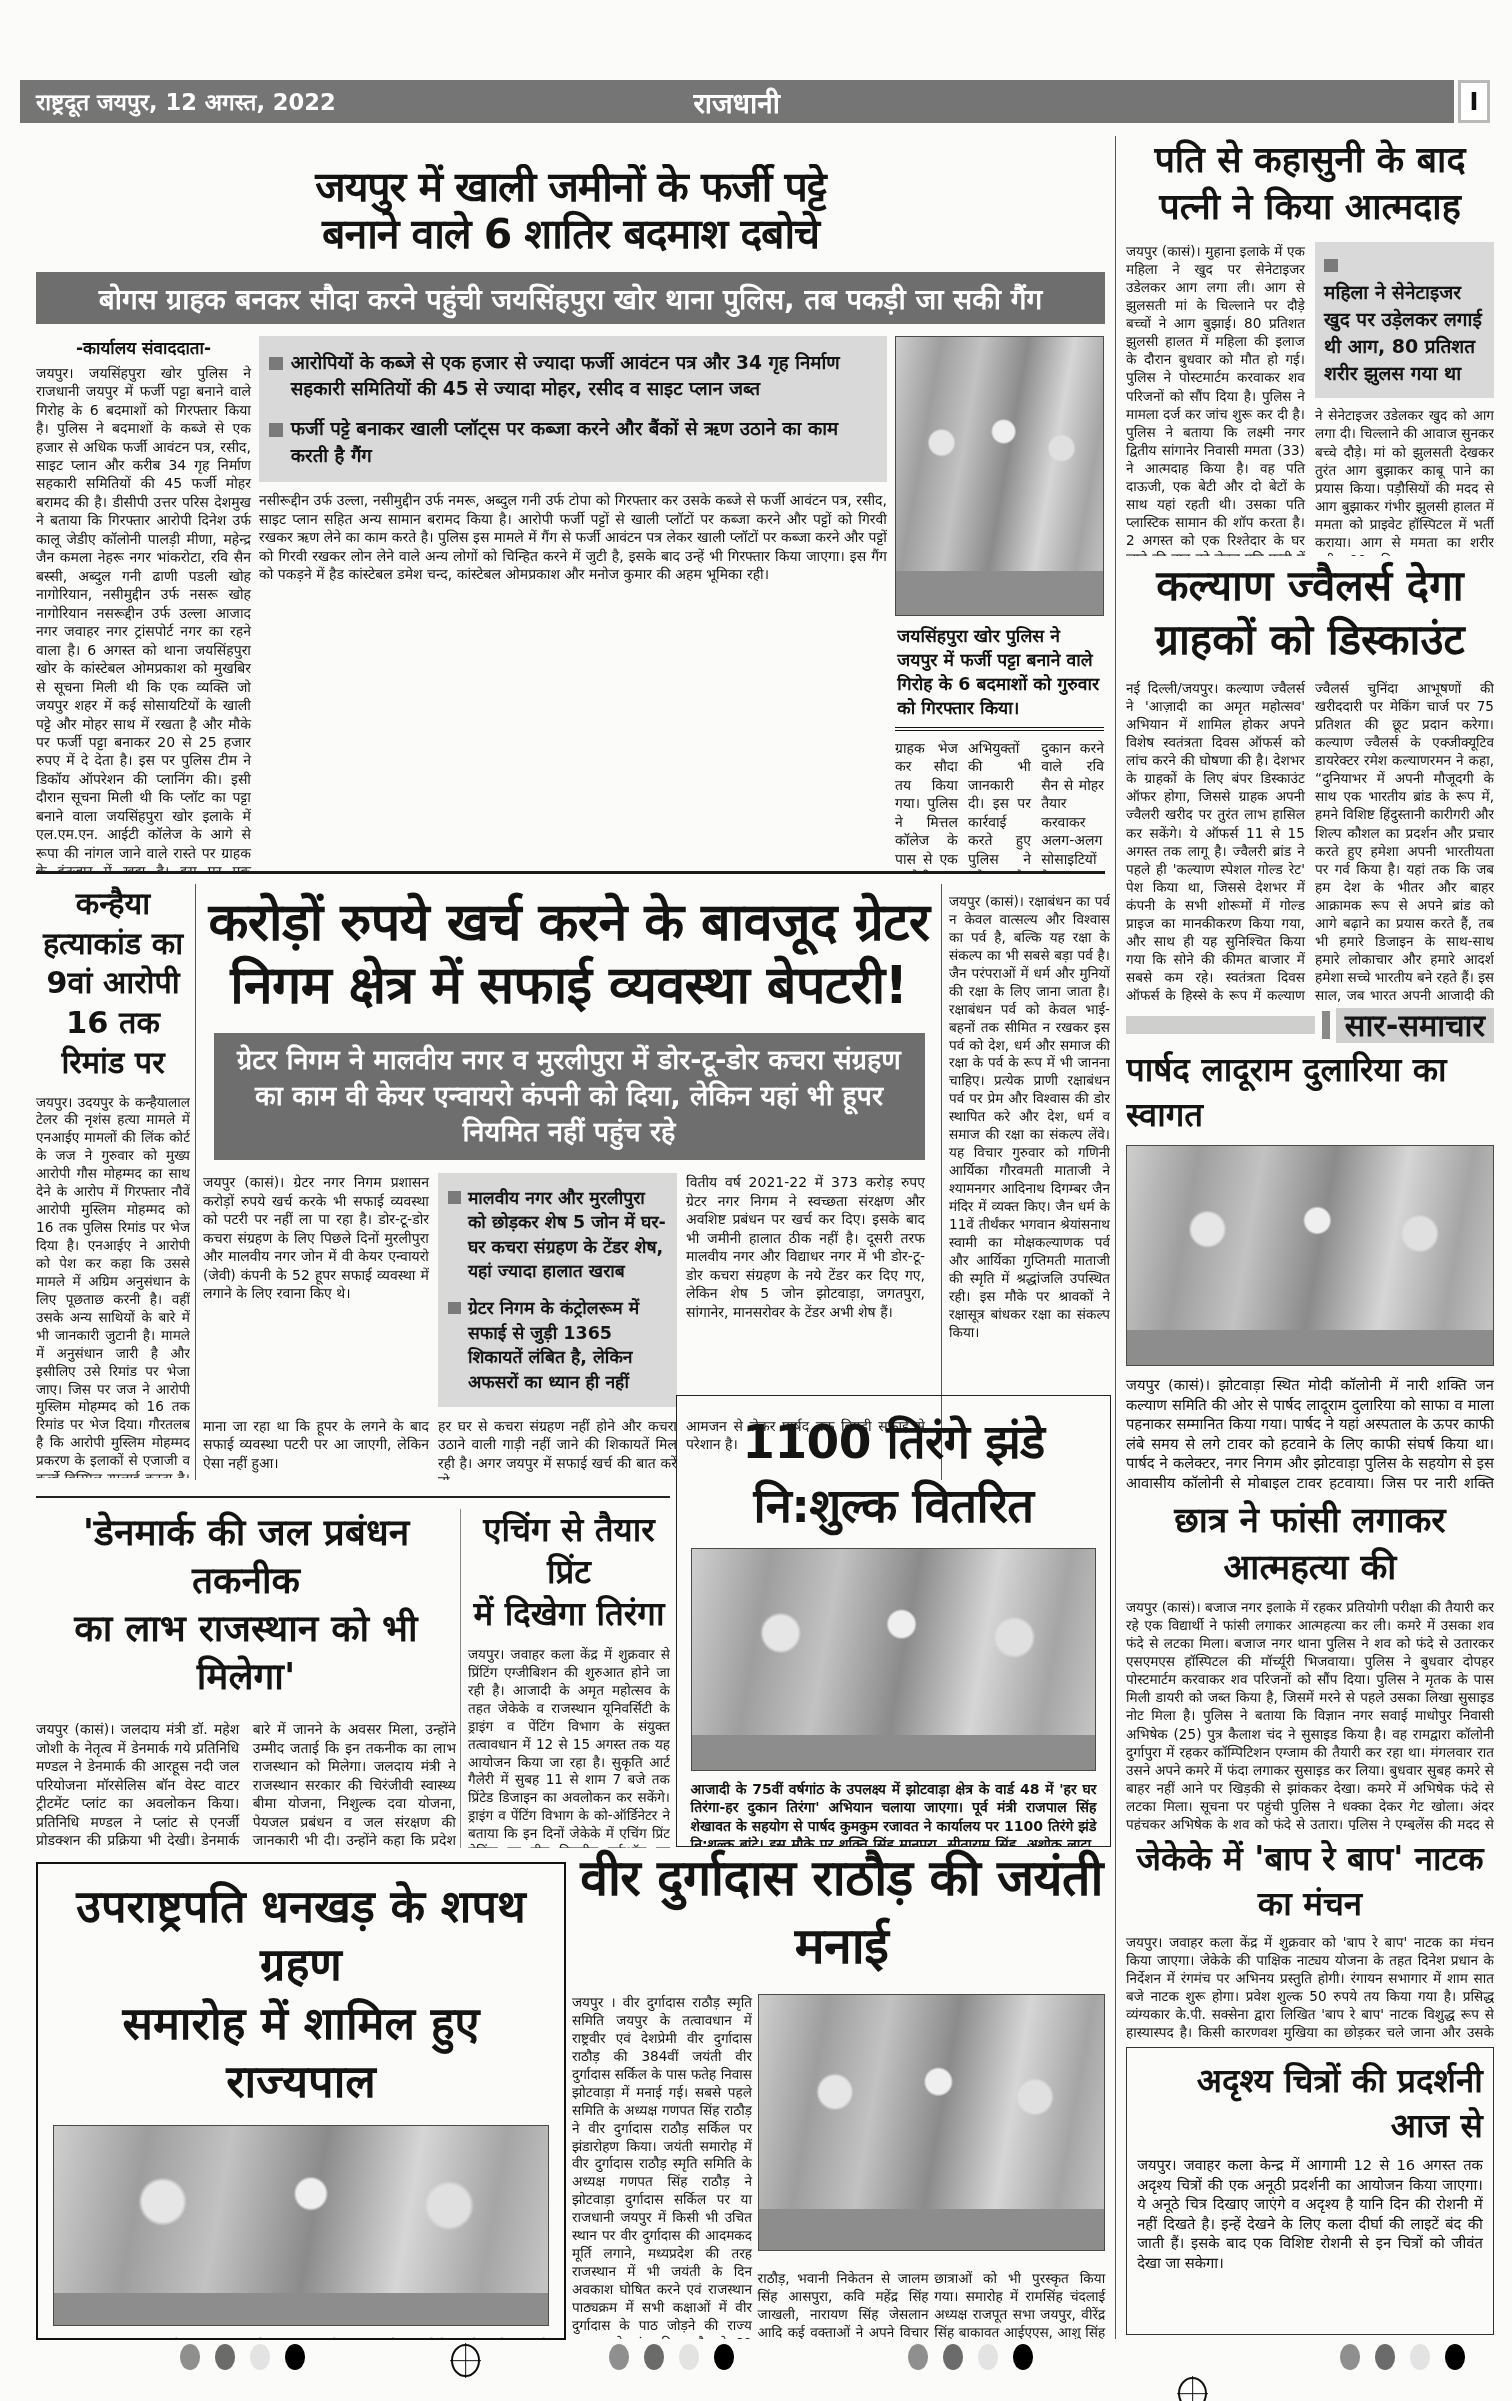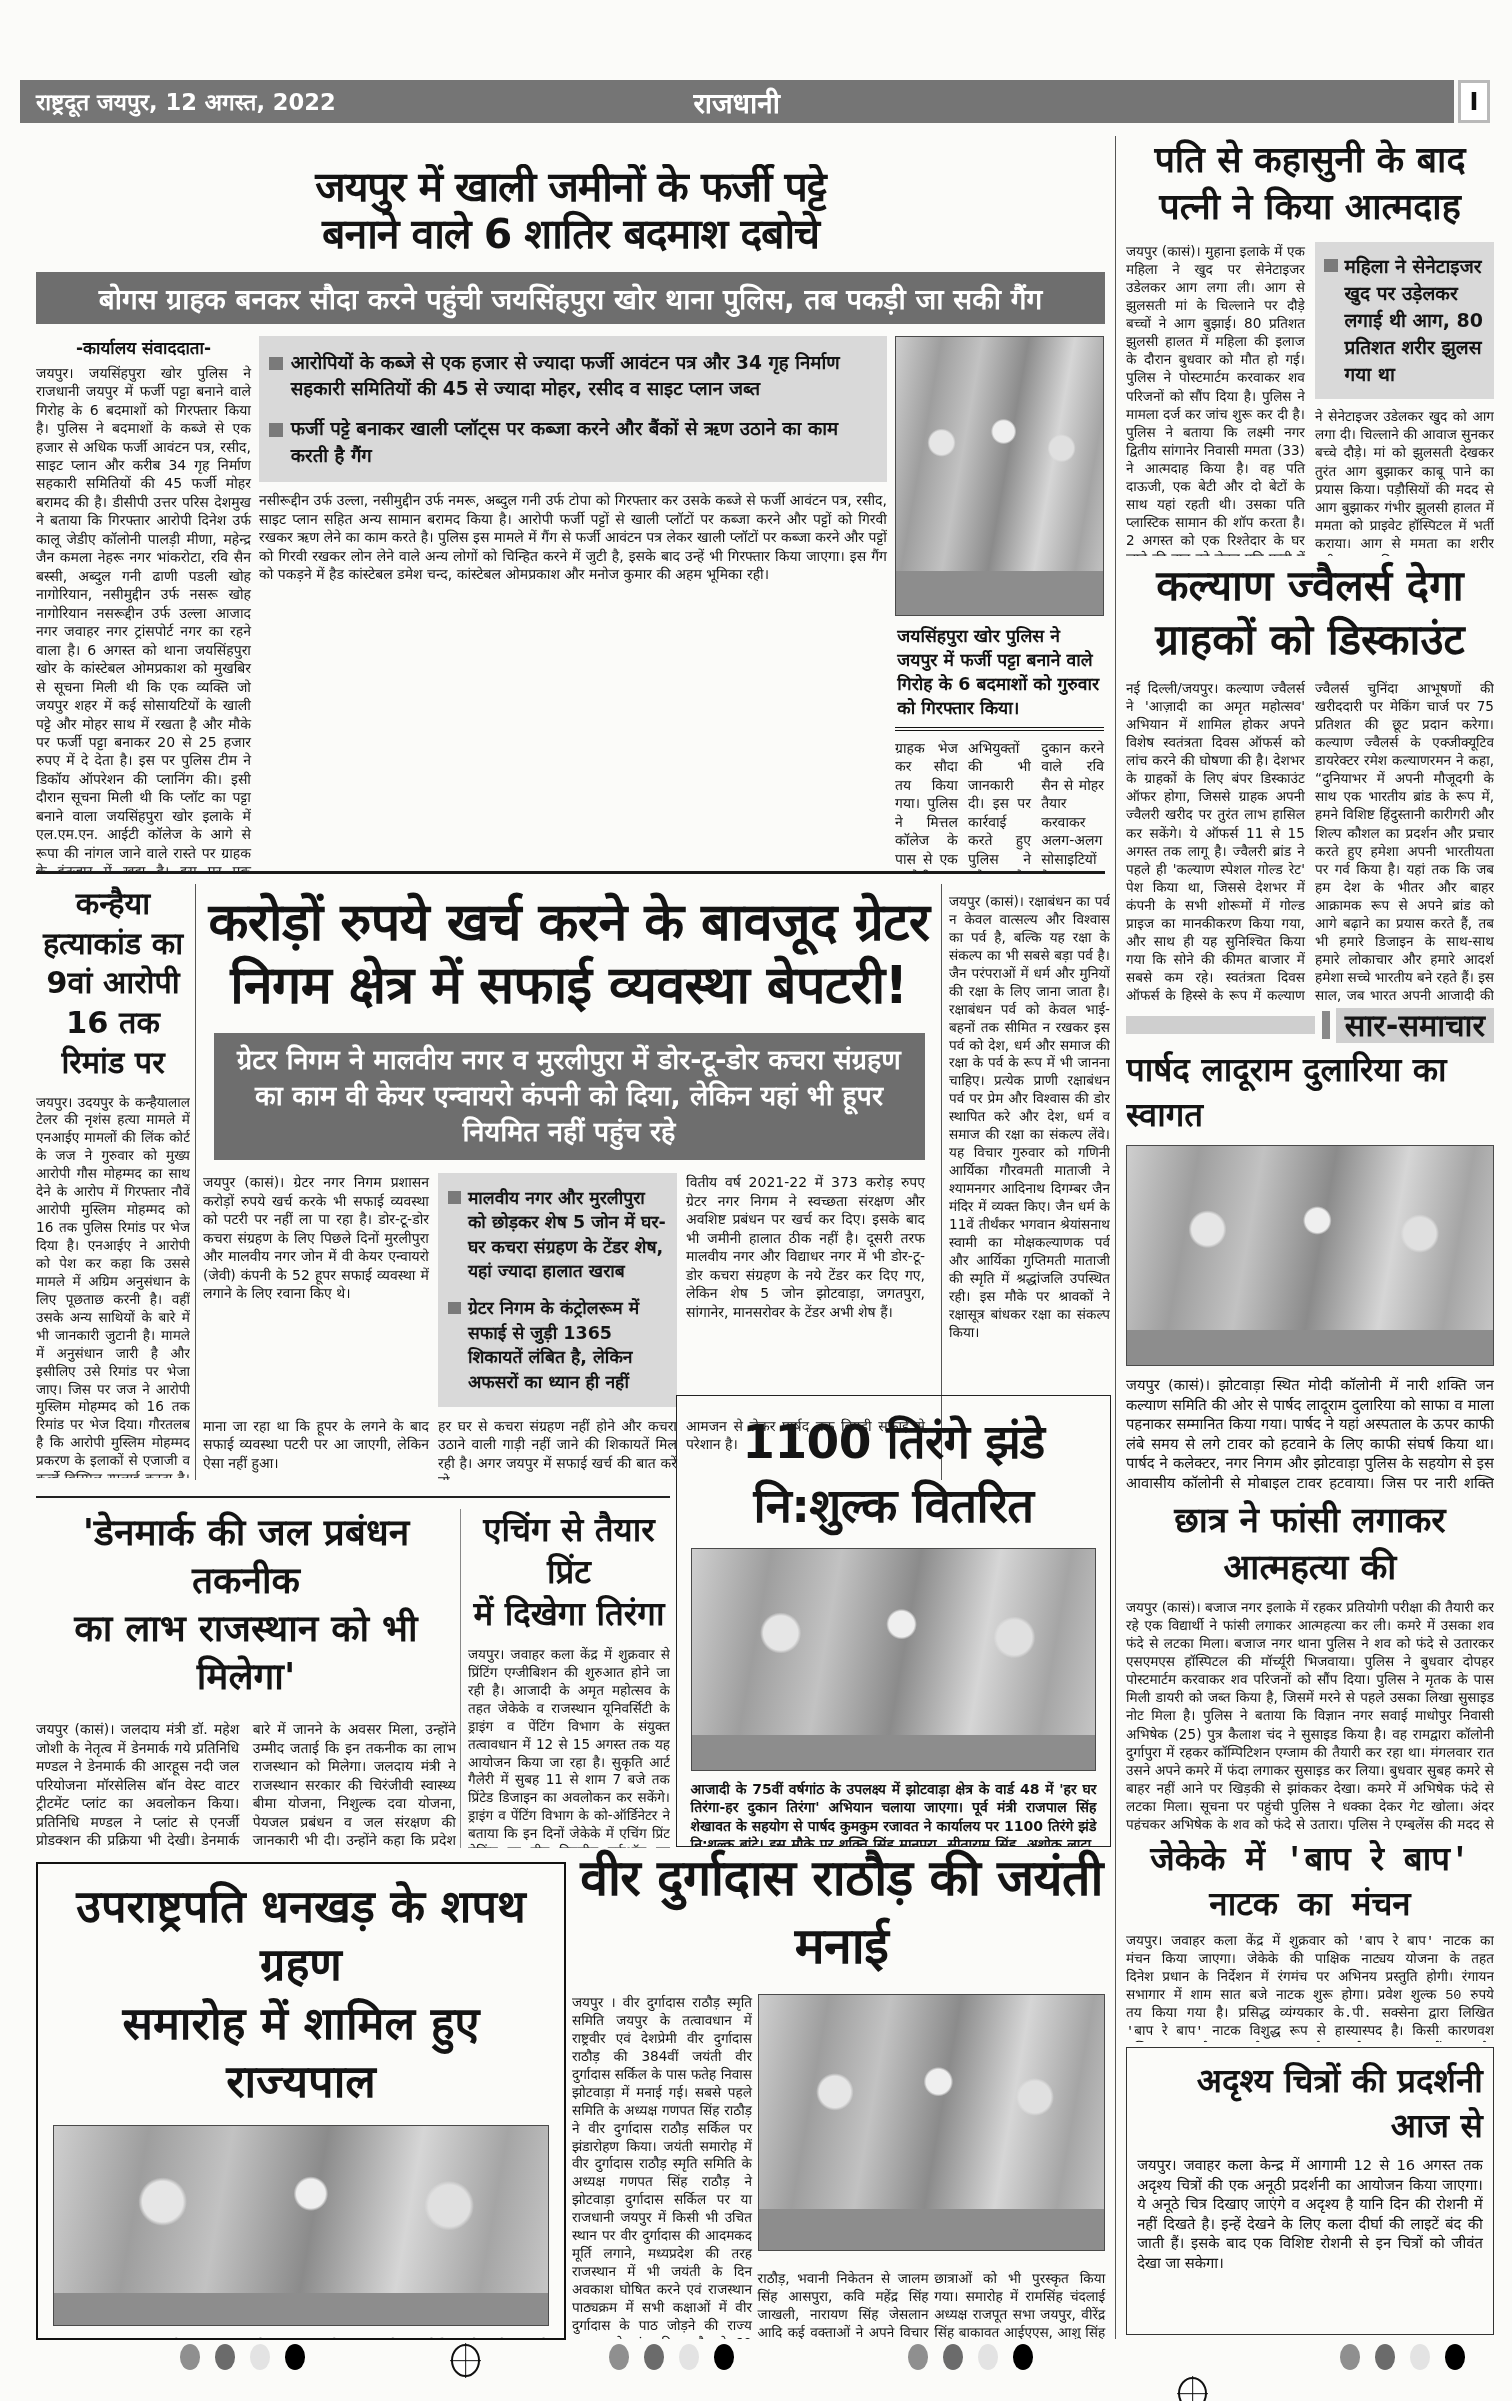--- a/index.html
+++ b/index.html
@@ -176,21 +176,21 @@
   <div class="abs vrule" style="left:1115px;top:136px;height:2203px;"></div>
 
   <div class="block" style="left:1126px;top:137px;width:368px;height:419px;">
     <div style="font-size:36px;font-weight:800;line-height:1.3;text-align:center;">
       <div>पति से कहासुनी के बाद</div>
       <div>पत्नी ने किया आत्मदाह</div>
     </div>
     <div style="margin-top:11.3px;display:grid;grid-template-columns:1fr 1fr;column-gap:10.2px;">
       <div class="rail-txt">जयपुर (कासं)। मुहाना इलाके में एक महिला ने खुद पर सेनेटाइजर उडेलकर आग लगा ली। आग से झुलसती मां के चिल्लाने पर दौड़े बच्चों ने आग बुझाई। 80 प्रतिशत झुलसी हालत में महिला की इलाज के दौरान बुधवार को मौत हो गई। पुलिस ने पोस्टमार्टम करवाकर शव परिजनों को सौंप दिया है। पुलिस ने मामला दर्ज कर जांच शुरू कर दी है। पुलिस ने बताया कि लक्ष्मी नगर द्वितीय सांगानेर निवासी ममता (33) ने आत्मदाह किया है। वह पति दाऊजी, एक बेटी और दो बेटों के साथ यहां रहती थी। उसका पति प्लास्टिक सामान की शॉप करता है। 2 अगस्त को एक रिश्तेदार के घर जाने की बात को लेकर पति-पत्नी में कहासुनी हो गई। जिसके बाद पति अपने काम से चला गया। दोपहर को मां-बच्चे घर पर थे। ममता</div>
       <div>
-        <div class="graybox" style="padding:11.3px 9px;display:flex;gap:6.8px;font-size:19px;font-weight:700;line-height:1.42;">
+        <div class="graybox" style="padding:11.3px 9px;display:flex;gap:6.8px;font-size:19px;font-weight:700;line-height:1.42;flex-direction:column;">
           <span class="sq" style="width:13.6px;height:13.6px;margin-top:5.6px;"></span>
           <span>महिला ने सेनेटाइजर खुद पर उड़ेलकर लगाई थी आग, 80 प्रतिशत शरीर झुलस गया था</span>
         </div>
         <div class="rail-txt" style="margin-top:8px;">ने सेनेटाइजर उडेलकर खुद को आग लगा दी। चिल्लाने की आवाज सुनकर बच्चे दौड़े। मां को झुलसती देखकर तुरंत आग बुझाकर काबू पाने का प्रयास किया। पड़ौसियों की मदद से आग बुझाकर गंभीर झुलसी हालत में ममता को प्राइवेट हॉस्पिटल में भर्ती कराया। आग से ममता का शरीर करीब 80 प्रतिशत झुलस गया था, गंभीर देखते हुए उसे सवाई मानसिंह अस्पताल में रैफर कर दिया गया। जहां इलाज के दौरान बुधवार को उसकी मौत हो गई।</div>
       </div>
     </div>
   </div>
 
   <div class="block" style="left:1126px;top:559px;width:368px;height:444px;">
     <div style="font-size:42px;font-weight:800;line-height:1.28;text-align:center;">
@@ -213,21 +213,21 @@
     <div style="font-size:33px;font-weight:800;text-align:left;">पार्षद लादूराम दुलारिया का स्वागत</div>
     <div class="photo" style="height:219px;margin-top:9px;"></div>
     <div class="rail-txt" style="margin-top:9px;font-size:14.7px;">जयपुर (कासं)। झोटवाड़ा स्थित मोदी कॉलोनी में नारी शक्ति जन कल्याण समिति की ओर से पार्षद लादूराम दुलारिया को साफा व माला पहनाकर सम्मानित किया गया। पार्षद ने यहां अस्पताल के ऊपर काफी लंबे समय से लगे टावर को हटवाने के लिए काफी संघर्ष किया था। पार्षद ने कलेक्टर, नगर निगम और झोटवाड़ा पुलिस के सहयोग से इस आवासीय कॉलोनी से मोबाइल टावर हटवाया। जिस पर नारी शक्ति जन कल्याण समिति ने पार्षद लादूराम का स्वागत कर धन्यवाद ज्ञापित किया। इस मौके पर कैलाश शर्मा गुरुजी, राम कुमार शर्मा, छाजू लाल, ओम प्रकाश खंडेलवाल, महेंद्र कुमार साहू, कौशल शर्मा और उनकी सभी कार्यकारिणी मौजूद थी।</div>
   </div>
 
   <div class="block" style="left:1126px;top:1495px;width:368px;height:335px;">
     <div style="font-size:35px;font-weight:800;text-align:center;">छात्र ने फांसी लगाकर आत्महत्या की</div>
     <div class="rail-txt" style="margin-top:9px;">जयपुर (कासं)। बजाज नगर इलाके में रहकर प्रतियोगी परीक्षा की तैयारी कर रहे एक विद्यार्थी ने फांसी लगाकर आत्महत्या कर ली। कमरे में उसका शव फंदे से लटका मिला। बजाज नगर थाना पुलिस ने शव को फंदे से उतारकर एसएमएस हॉस्पिटल की मॉर्च्यूरी भिजवाया। पुलिस ने बुधवार दोपहर पोस्टमार्टम करवाकर शव परिजनों को सौंप दिया। पुलिस ने मृतक के पास मिली डायरी को जब्त किया है, जिसमें मरने से पहले उसका लिखा सुसाइड नोट मिला है। पुलिस ने बताया कि विज्ञान नगर सवाई माधोपुर निवासी अभिषेक (25) पुत्र कैलाश चंद ने सुसाइड किया है। वह रामद्वारा कॉलोनी दुर्गापुरा में रहकर कॉम्पिटिशन एग्जाम की तैयारी कर रहा था। मंगलवार रात उसने अपने कमरे में फंदा लगाकर सुसाइड कर लिया। बुधवार सुबह कमरे से बाहर नहीं आने पर खिड़की से झांककर देखा। कमरे में अभिषेक फंदे से लटका मिला। सूचना पर पहुंची पुलिस ने धक्का देकर गेट खोला। अंदर पहुंचकर अभिषेक के शव को फंदे से उतारा। पुलिस ने एम्बुलेंस की मदद से शव को हॉस्पिटल की मॉर्च्युरी भिजवाया। एएसआई मूलचंद का कहना है कि मृतक के कमरे से एक डायरी और उसका मोबाइल जब्त किया गया है। डायरी में मारने से पहले उसने इंग्लिश में सुसाइड नोट लिखा है।</div>
   </div>
 
-  <div class="block" style="left:1126px;top:1835px;width:368px;height:207px;font-family:Liberation Mono, monospace;">
+  <div class="block" style="left:1126px;top:1835px;width:368px;height:207px;">
     <div style="font-size:33px;font-weight:800;text-align:center;">जेकेके में 'बाप रे बाप' नाटक का मंचन</div>
     <div class="rail-txt" style="margin-top:8px;">जयपुर। जवाहर कला केंद्र में शुक्रवार को 'बाप रे बाप' नाटक का मंचन किया जाएगा। जेकेके की पाक्षिक नाट्यय योजना के तहत दिनेश प्रधान के निर्देशन में रंगमंच पर अभिनय प्रस्तुति होगी। रंगायन सभागार में शाम सात बजे नाटक शुरू होगा। प्रवेश शुल्क 50 रुपये तय किया गया है। प्रसिद्ध व्यंग्यकार के.पी. सक्सेना द्वारा लिखित 'बाप रे बाप' नाटक विशुद्ध रूप से हास्यास्पद है। किसी कारणवश मुखिया का छोड़कर चले जाना और उसके बाद कयासों का दौर कहानी में हलचल ला देता है। इसके बाद पचास हजार के इनाम की घोषणा से पैदा हुई ऊहापोह परिवार के लोगों को माथा पकड़ने पर मजबूर कर देती है। नाटक में खोये पिता के बहाने कई लोगों का चहरा बेनकाब हो जाता है। 'बाप रे बाप' एक सटीक व्यंग्य है जो समाज में व्याप्त लालच और व्यक्तिवादी मानसिकता को उजागर करता है।</div>
   </div>
 
   <div class="block" style="left:1126px;top:2047px;width:368px;height:288px;border:1.7px solid #333;padding:9px 10.2px;box-sizing:border-box;">
     <div style="font-size:33px;font-weight:800;text-align:right;">अदृश्य चित्रों की प्रदर्शनी आज से</div>
     <div class="rail-txt" style="margin-top:8px;font-size:14.7px;">जयपुर। जवाहर कला केन्द्र में आगामी 12 से 16 अगस्त तक अदृश्य चित्रों की एक अनूठी प्रदर्शनी का आयोजन किया जाएगा। ये अनूठे चित्र दिखाए जाएंगे व अदृश्य है यानि दिन की रोशनी में नहीं दिखते है। इन्हें देखने के लिए कला दीर्घा की लाइटें बंद की जाती हैं। इसके बाद एक विशिष्ट रोशनी से इन चित्रों को जीवंत देखा जा सकेगा।</div>
   </div>
 
   <div class="abs dots" style="left:180px;top:2344px;">

